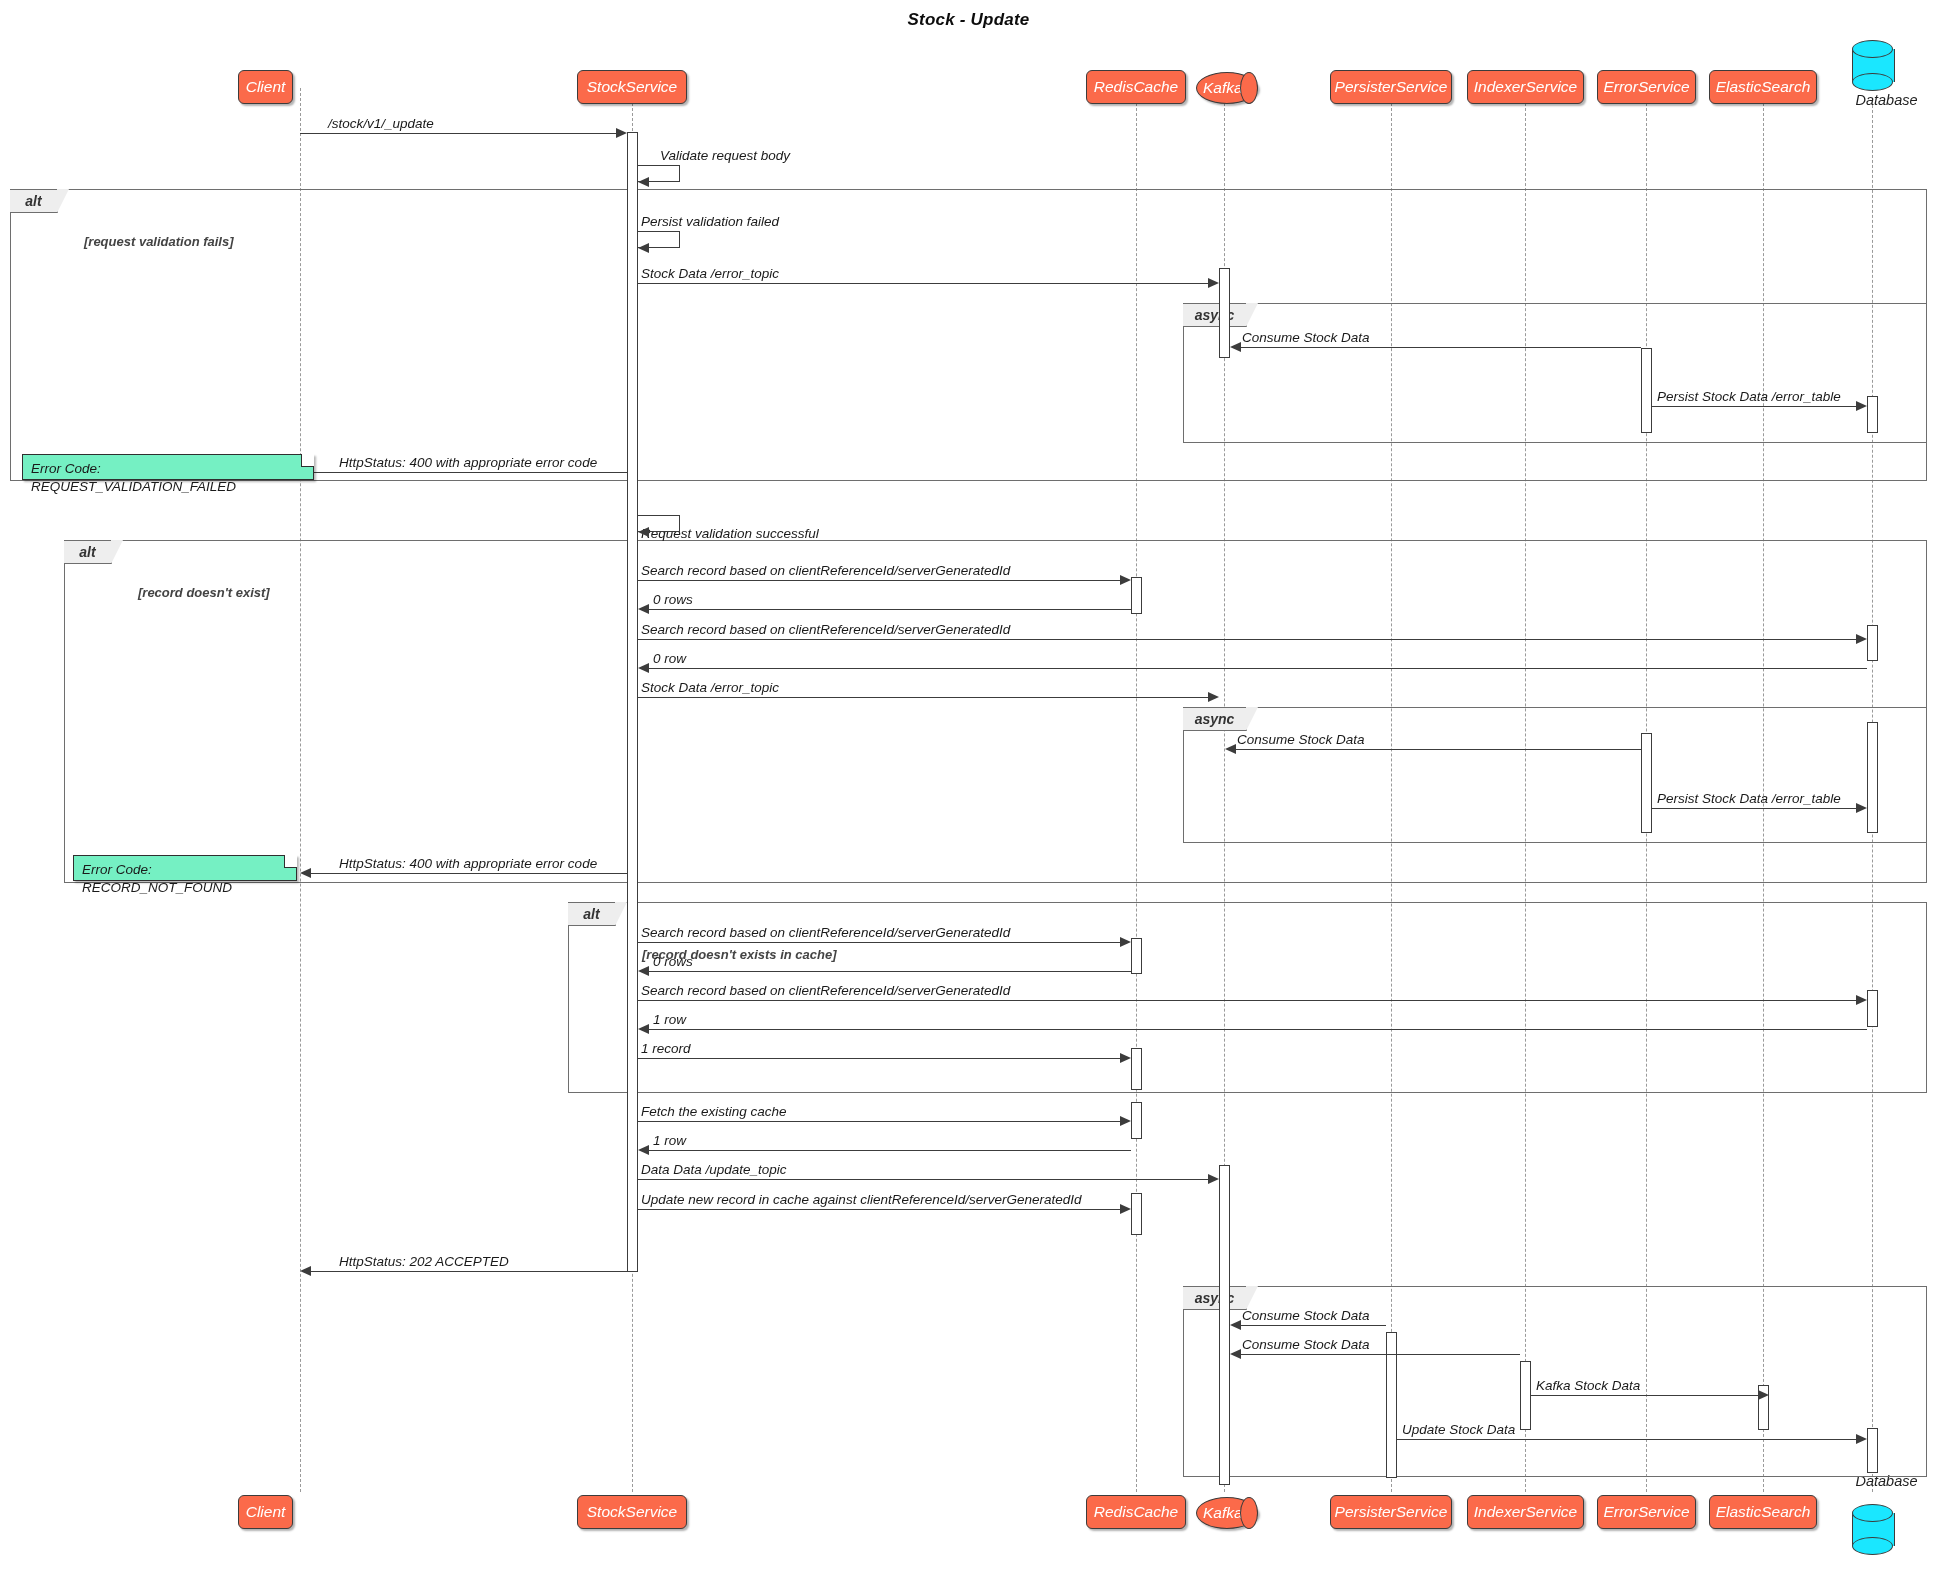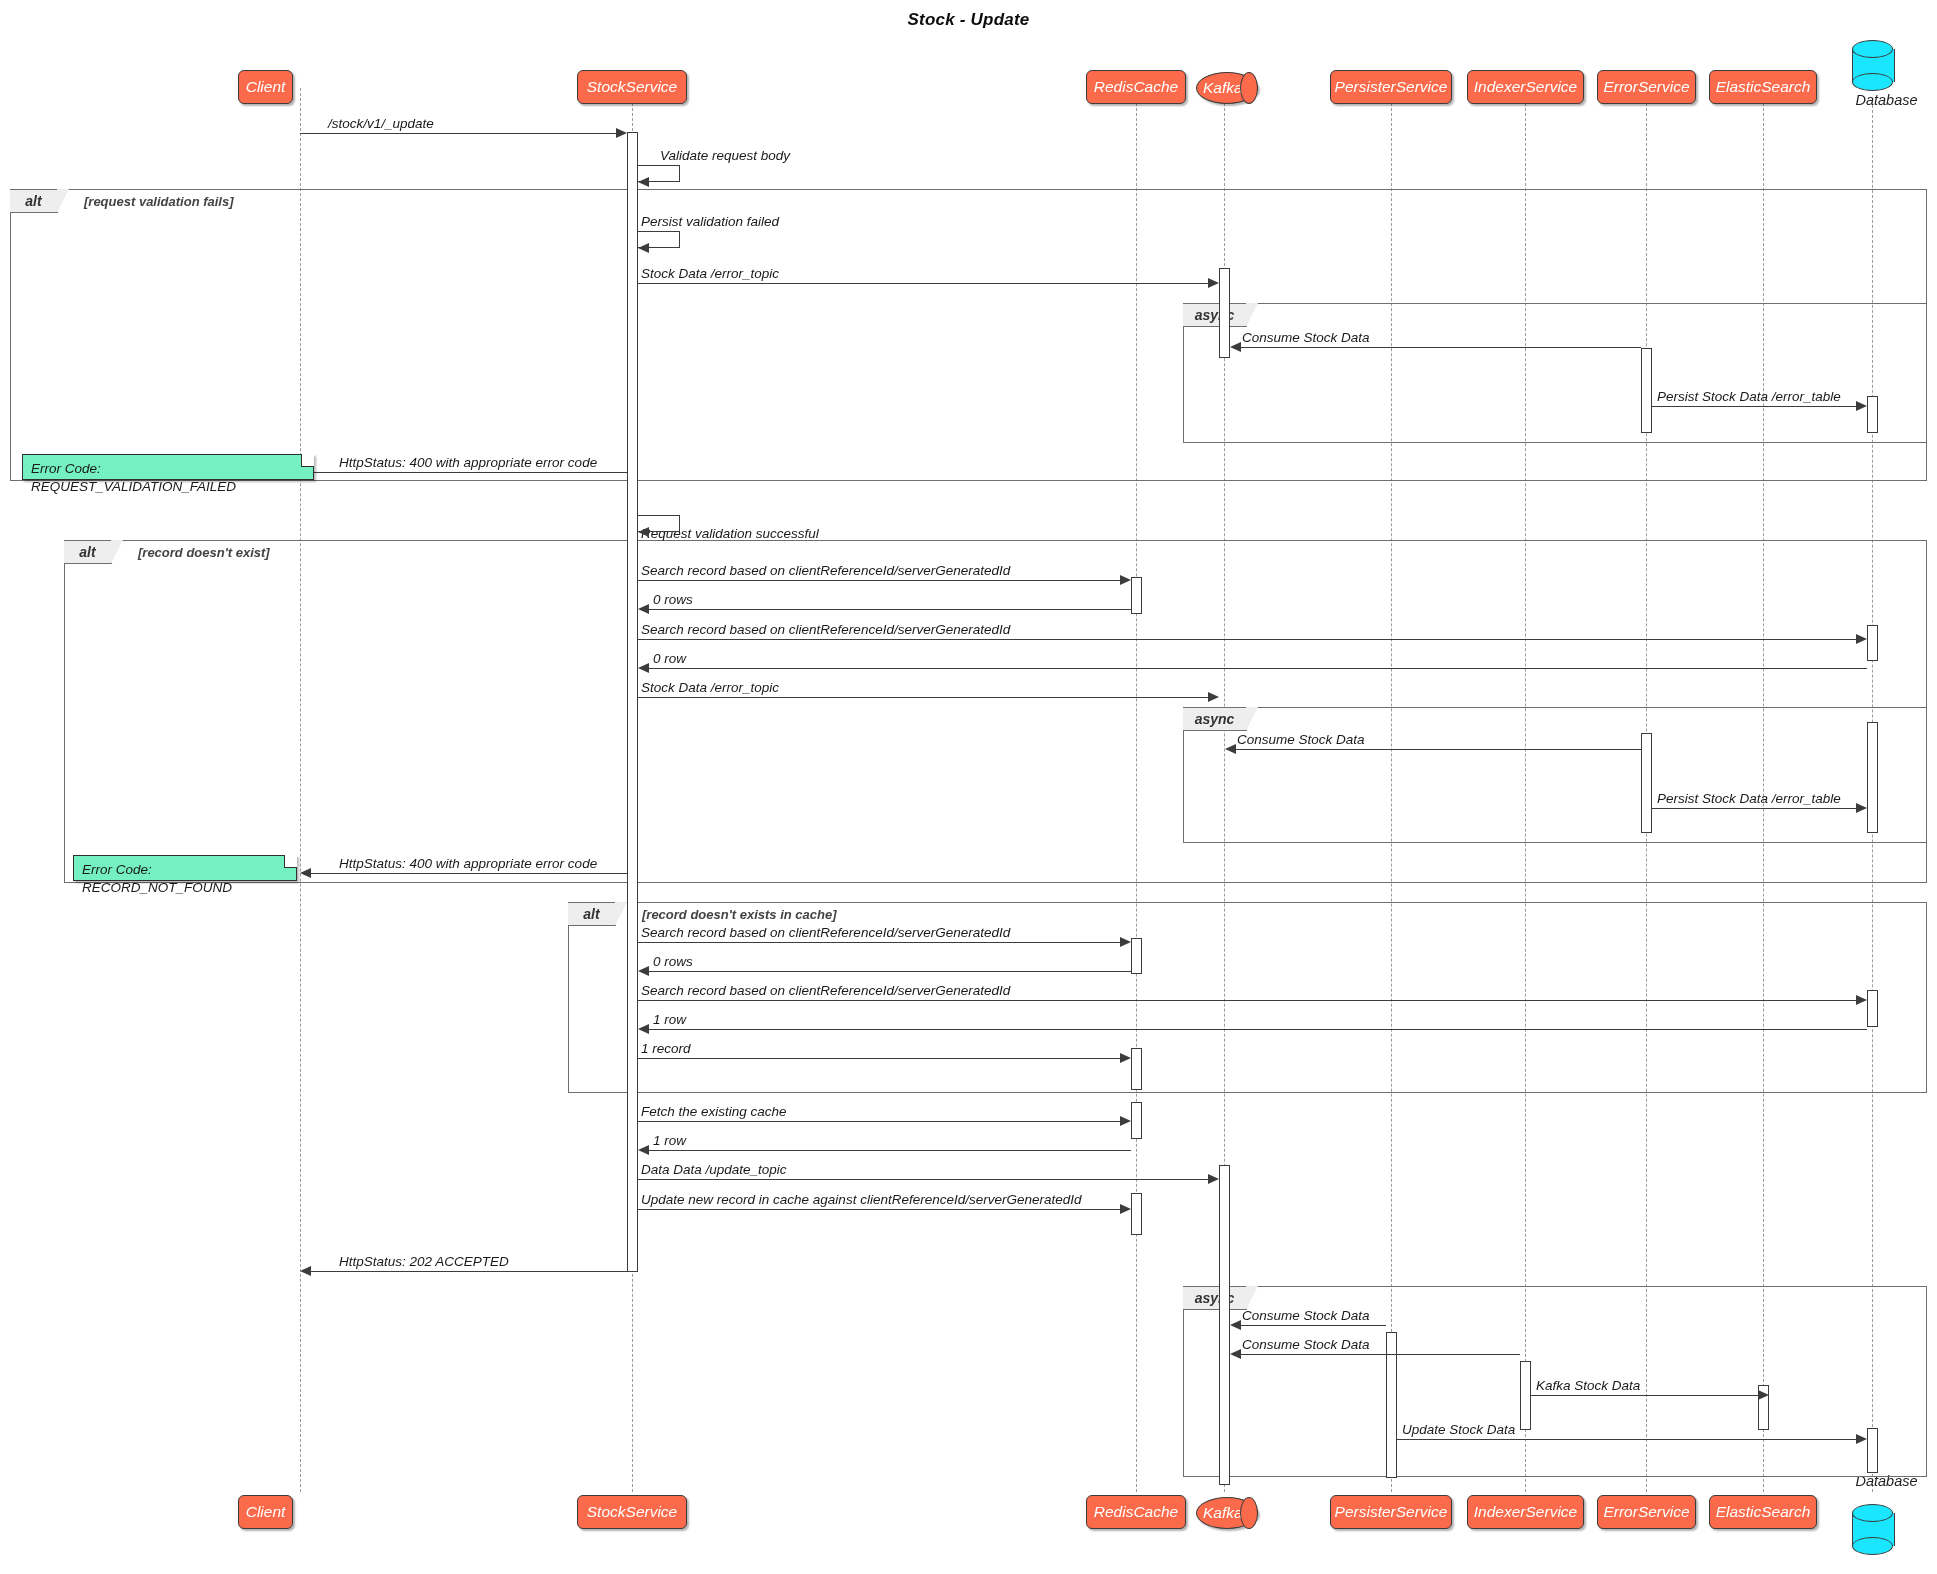--- a/index.html
+++ b/index.html
@@ -95,21 +95,21 @@
     border-top:none;border-left:none;
     display:flex;align-items:center;justify-content:center;
     font-size:14px;font-weight:bold;color:#333;
     padding:0 10px;
   }
   .frag-tab:after{
     content:"";position:absolute;right:-12px;top:-1px;
     border-top:24px solid #eeeeee;border-right:12px solid transparent;
   }
   .frag-cond{
-    position:absolute;font-size:13px;font-weight:bold;color:#444;white-space:nowrap;
+    position:absolute;font-size:13px;font-weight:bold;color:#444;white-space:nowrap;margin-top:40px;
   }
 
   
   .note{
     position:absolute;box-sizing:border-box;
     background:#75f0c3;border:1.4px solid #2f2f2f;
     font-size:13.5px;color:#1a1a1a;line-height:1.35;
     padding:5px 8px;box-shadow:2px 2px 2px rgba(0,0,0,.28);
   }
   .note:after{

